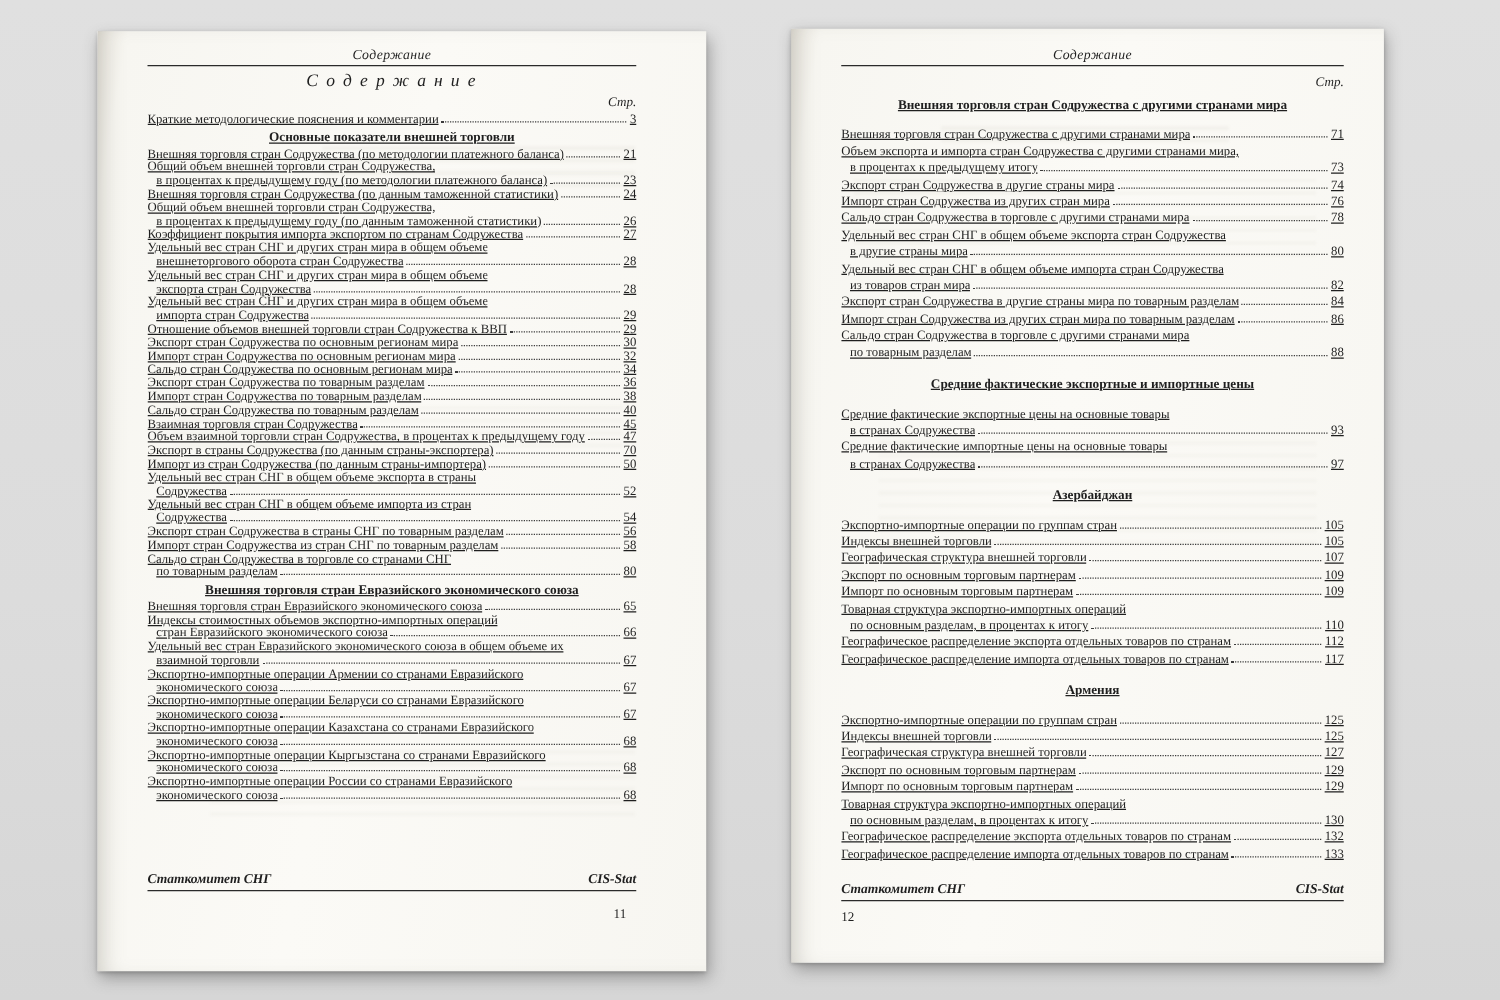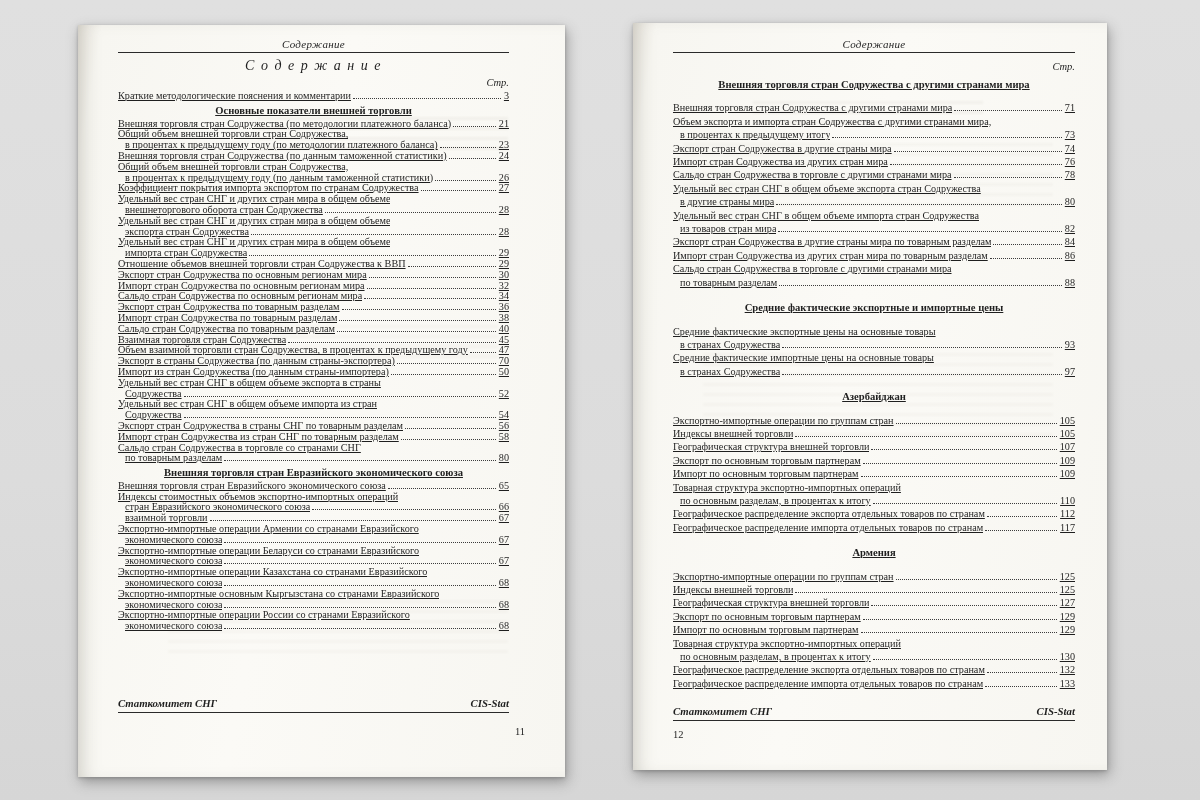--- a/index.html
+++ b/index.html
@@ -83,21 +83,21 @@
     font-style: italic;
     font-weight: bold;
     font-size: 10.8px;
     border-bottom: 1.6px solid #2a2a2a;
     padding-bottom: 3px;
   }
   .page-left  .footer { left: 40px; right: 56px; bottom: 64px; }
   .page-right .footer { left: 40px; right: 32px; bottom: 49px; }
 
   .page-num { position: absolute; font-size: 10.5px; }
-  .page-left  .page-num { right: 40px; bottom: 40px; }
+  .page-left  .page-num { right: 64px; bottom: 40px; }
   .page-right .page-num { left: 40px;  bottom: 30px; text-align: right; }
 
   
   .ghost {
     position: absolute;
     pointer-events: none;
     opacity: 0.5;
     filter: blur(1.2px);
     background: repeating-linear-gradient(
       180deg,
@@ -339,20 +339,23 @@
               <div class="entry-line">
                 <span class="line-text">Индексы стоимостных объемов экспортно-импортных операций</span>
               </div>
               <div class="entry-line cont">
                 <span class="line-text">стран Евразийского экономического союза</span>
                 <span class="dots"></span>
                 <span class="pagenum">66</span>
               </div>
             </div>
             <div class="entry">
+              <div class="entry-line">
+                <span class="line-text">Удельный вес стран Евразийского экономического союза в общем объеме их</span>
+              </div>
               <div class="entry-line cont">
                 <span class="line-text">взаимной торговли</span>
                 <span class="dots"></span>
                 <span class="pagenum">67</span>
               </div>
             </div>
             <div class="entry">
               <div class="entry-line">
                 <span class="line-text">Экспортно-импортные операции Армении со странами Евразийского</span>
               </div>
@@ -377,21 +380,21 @@
                 <span class="line-text">Экспортно-импортные операции Казахстана со странами Евразийского</span>
               </div>
               <div class="entry-line cont">
                 <span class="line-text">экономического союза</span>
                 <span class="dots"></span>
                 <span class="pagenum">68</span>
               </div>
             </div>
             <div class="entry">
               <div class="entry-line">
-                <span class="line-text">Экспортно-импортные основным Кыргызстана со странами Евразийского</span>
+                <span class="line-text">Экспортно-импортные операции Кыргызстана со странами Евразийского</span>
               </div>
               <div class="entry-line cont">
                 <span class="line-text">экономического союза</span>
                 <span class="dots"></span>
                 <span class="pagenum">68</span>
               </div>
             </div>
             <div class="entry">
               <div class="entry-line">
                 <span class="line-text">Экспортно-импортные операции России со странами Евразийского</span>

